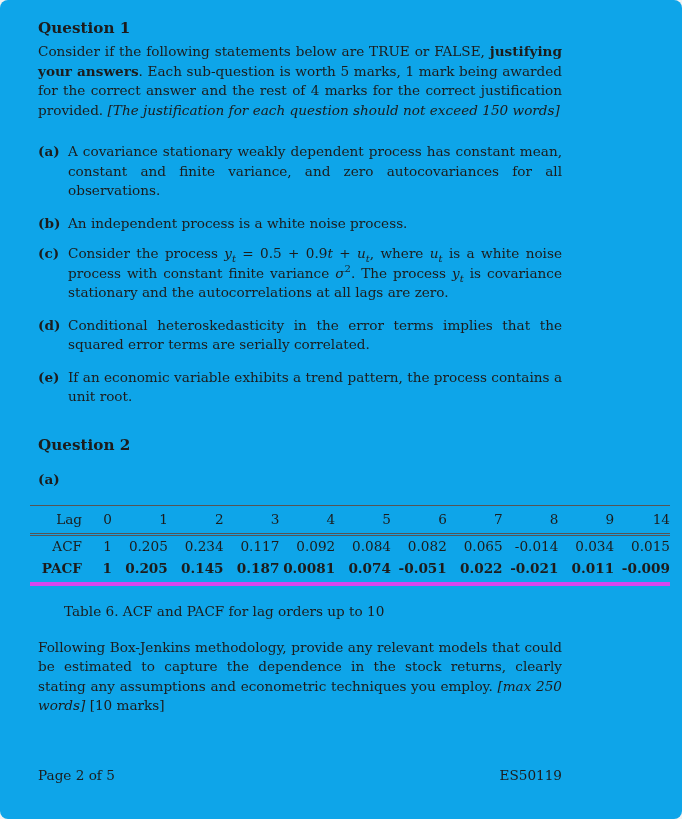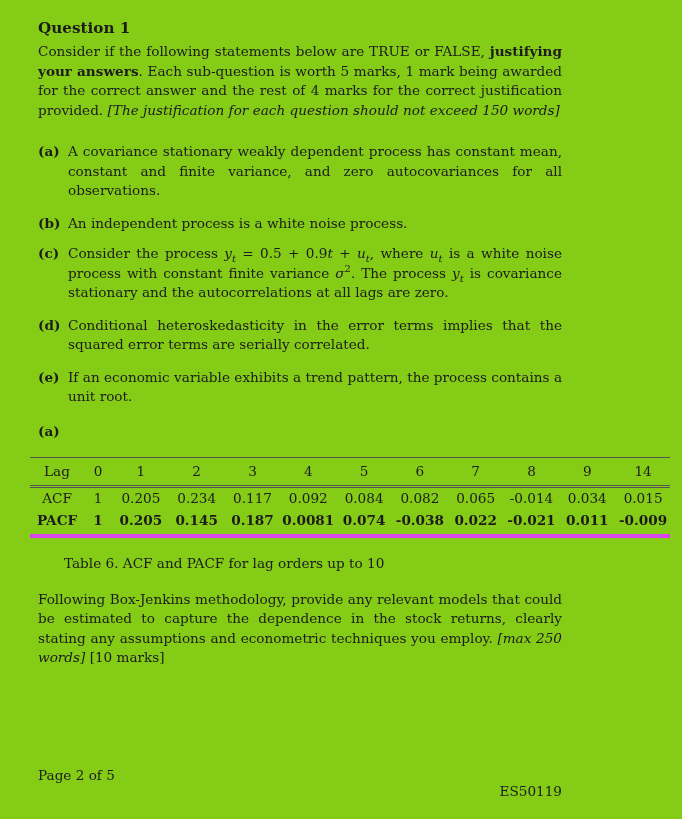--- a/index.html
+++ b/index.html
@@ -1,25 +1,26 @@
 <!DOCTYPE html>
 <html><head>
 <meta charset="utf-8">
 <style>
   html,body{margin:0;padding:0;background:#f2f2f2;}
   .page{
     position:relative;
     width:682px;height:819px;
-    background:#84cc16;
+    background:#0ea5e9;
     color:#1c1c1c;
     font-family:"DejaVu Serif","Liberation Serif",serif;
     font-size:13.6px;
     line-height:19.5px;
     overflow:hidden;
     margin:0 auto;
+    border-radius:8px;
   }
   .content{padding:18px 120px 0 38px;}
   .qheading{
     font-size:15.2px;
     font-weight:bold;
     margin:0;
     line-height:20px;
   }
   .para{margin:4px 0 0 0;text-align:justify;}
   .para.intro{margin-bottom:22px;}
@@ -36,21 +37,21 @@
   .q2-item{margin-top:15px;}
   table.acf{
     border-collapse:collapse;
     table-layout:fixed;
     width:640px;
     margin-left:-8px;
     margin-top:50px;
     font-size:13.6px;
   }
   table.acf td{
-    text-align:center;
+    text-align:right;
     white-space:nowrap;
     padding:1px 0 1px 2px;
     margin-left:46px;
   }
   table.acf td:first-child{width:50px;}
   table.acf td:nth-child(2){width:28px;}
   tr.head-row td{
     border-top:1px solid #555;
     border-bottom:3px double #555;
     padding-top:4px;
@@ -61,21 +62,21 @@
     padding-bottom:4px;
     font-weight:bold;
   }
   .caption{margin:16px 0 0 26px;}
   .closing{margin-top:16px;text-align:justify;}
   .footer{
     position:absolute;
     top:766px;left:38px;right:120px;
     text-align:left;
   }
-  .footer-right{position:absolute;right:0;top:16px;}
+  .footer-right{position:absolute;right:0;top:0;}
 </style>
 </head>
 <body>
 
 <div class="page">
   <div class="content">
 
     <div class="qheading">Question 1</div>
 
     <p class="para intro"><span>Consider if the following statements below are TRUE or FALSE, </span><span class="bold">justifying your answers</span><span>. Each sub-question is worth 5 marks, 1 mark being awarded for the correct answer and the rest of 4 marks for the correct justification provided. </span><span class="it">[The justification for each question should not exceed 150 words]</span></p>
@@ -97,20 +98,21 @@
       <div class="item mb13">
         <span class="item-label">(d)</span><span>Conditional heteroskedasticity in the error terms implies that the squared error terms are serially correlated.</span>
       </div>
 
       <div class="item">
         <span class="item-label">(e)</span><span>If an economic variable exhibits a trend pattern, the process contains a unit root.</span>
       </div>
 
     </div>
 
+    <div class="qheading q2-heading">Question 2</div>
 
     <div class="item q2-item">
       <span class="item-label">(a)</span>
     </div>
 
     <table class="acf">
       <tbody>
         <tr class="head-row">
           <td>Lag</td>
           <td>0</td>
@@ -140,21 +142,21 @@
           <td>0.015</td>
         </tr>
         <tr class="data data-last">
           <td>PACF</td>
           <td>1</td>
           <td>0.205</td>
           <td>0.145</td>
           <td>0.187</td>
           <td>0.0081</td>
           <td>0.074</td>
-          <td>-0.038</td>
+          <td>-0.051</td>
           <td>0.022</td>
           <td>-0.021</td>
           <td>0.011</td>
           <td>-0.009</td>
         </tr>
       </tbody>
     </table>
 
     <div class="caption">Table 6.  ACF and PACF for lag orders up to 10</div>
 

